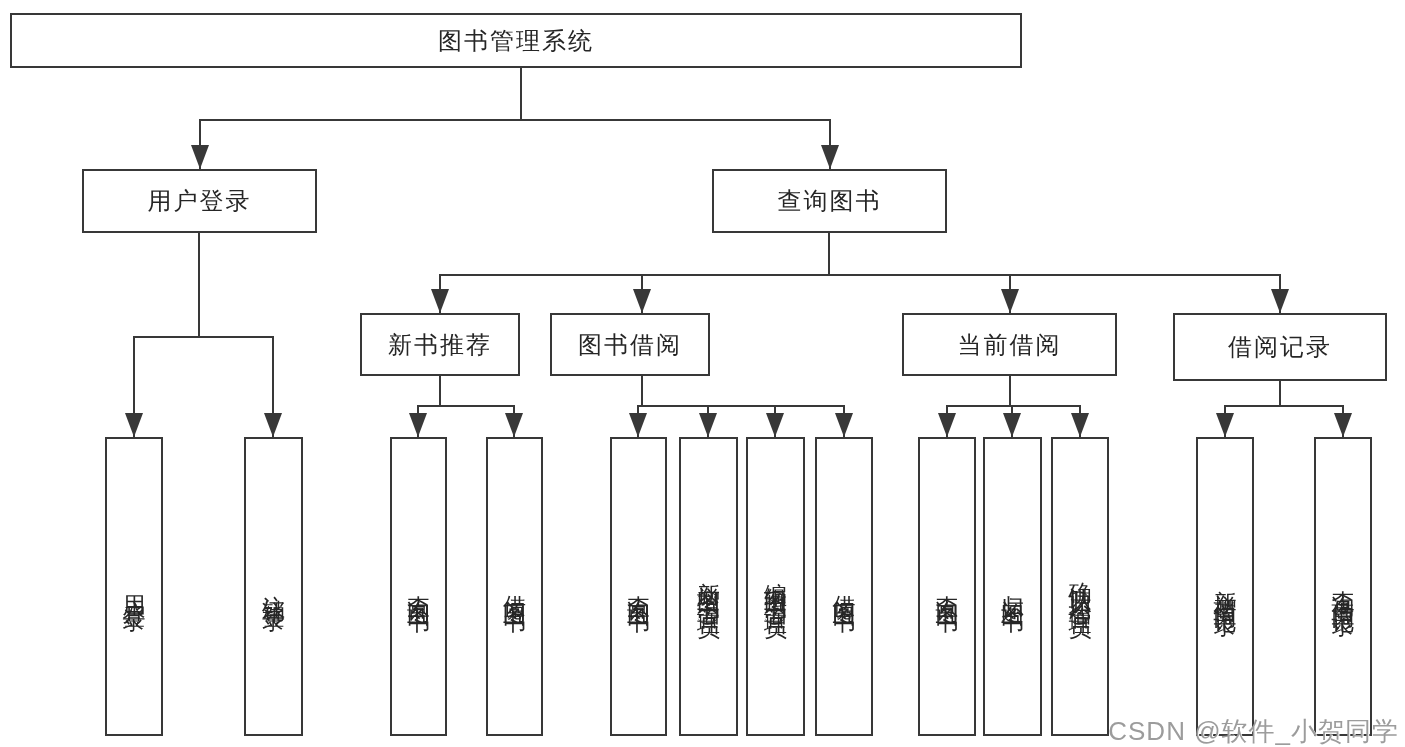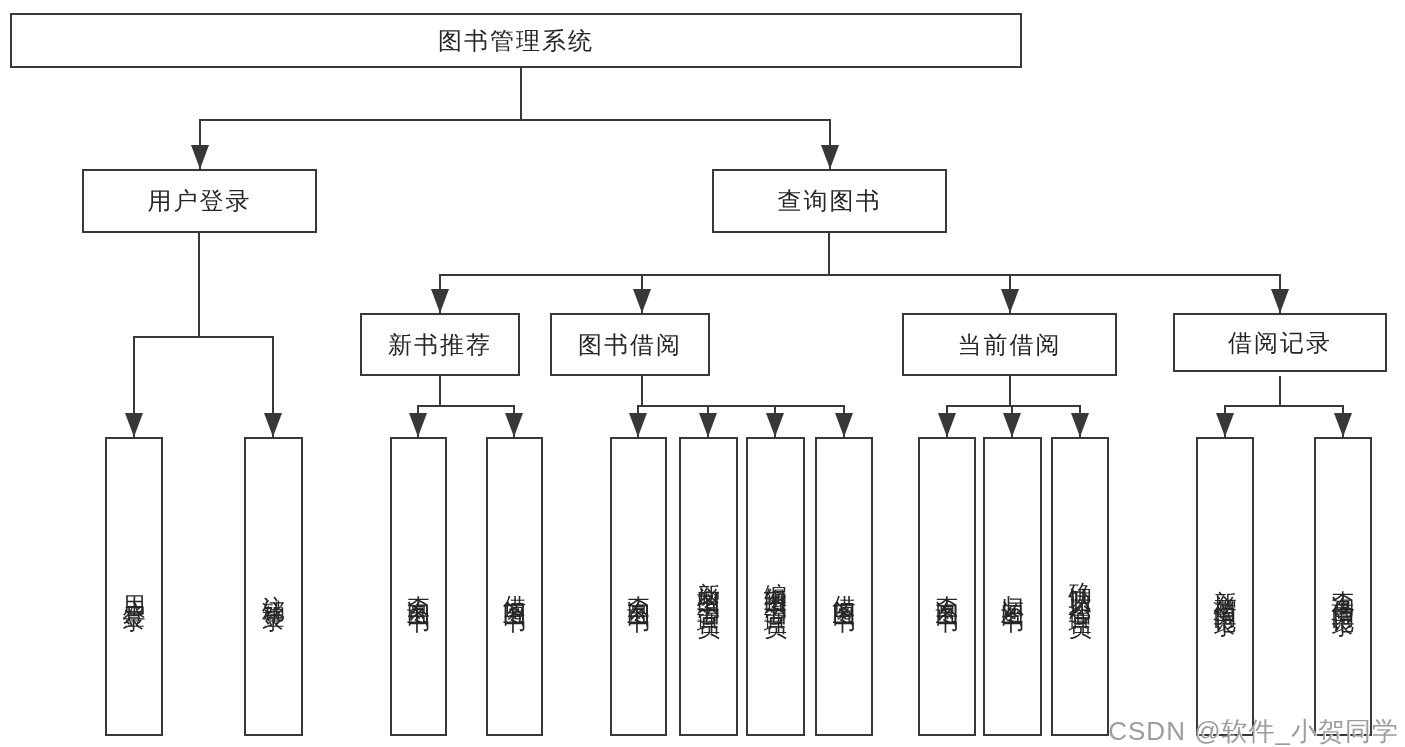--- a/index.html
+++ b/index.html
@@ -109,21 +109,21 @@
     </div>
 
   <div class="node h" style="left:10px; top:13px; width:1012px; height:55px;">图书管理系统</div>
 
   <div class="node h" style="left:82px; top:169px; width:235px; height:64px;">用户登录</div>
   <div class="node h" style="left:712px; top:169px; width:235px; height:64px;">查询图书</div>
 
   <div class="node h" style="left:360px; top:313px; width:160px; height:63px;">新书推荐</div>
   <div class="node h" style="left:550px; top:313px; width:160px; height:63px;">图书借阅</div>
   <div class="node h" style="left:902px; top:313px; width:215px; height:63px;">当前借阅</div>
-  <div class="node h" style="left:1173px; top:313px; width:214px; height:59px;">借阅记录</div>
+  <div class="node h" style="left:1173px; top:313px; width:214px; height:68px;">借阅记录</div>
 
   <div class="node v" style="left:105px; top:437px; width:58px; height:299px;">用户登录</div>
   <div class="node v" style="left:244px; top:437px; width:59px; height:299px;">注销登录</div>
 
   <div class="node v" style="left:390px; top:437px; width:57px; height:299px;">查询图书</div>
   <div class="node v" style="left:486px; top:437px; width:57px; height:299px;">借阅图书</div>
 
   <div class="node v" style="left:610px; top:437px; width:57px; height:299px;">查询图书</div>
   <div class="node v" style="left:679px; top:437px; width:59px; height:299px;">新增图书（管理员）</div>
   <div class="node v" style="left:746px; top:437px; width:59px; height:299px;">编辑图书（管理员）</div>

